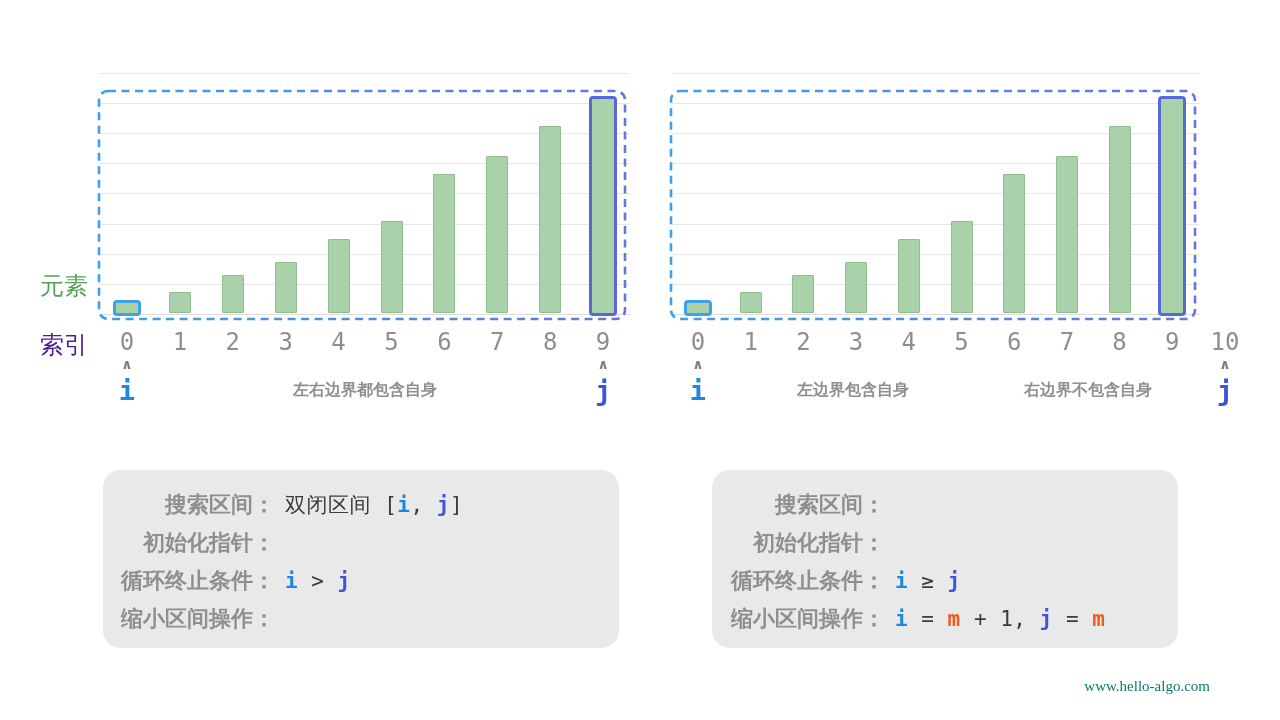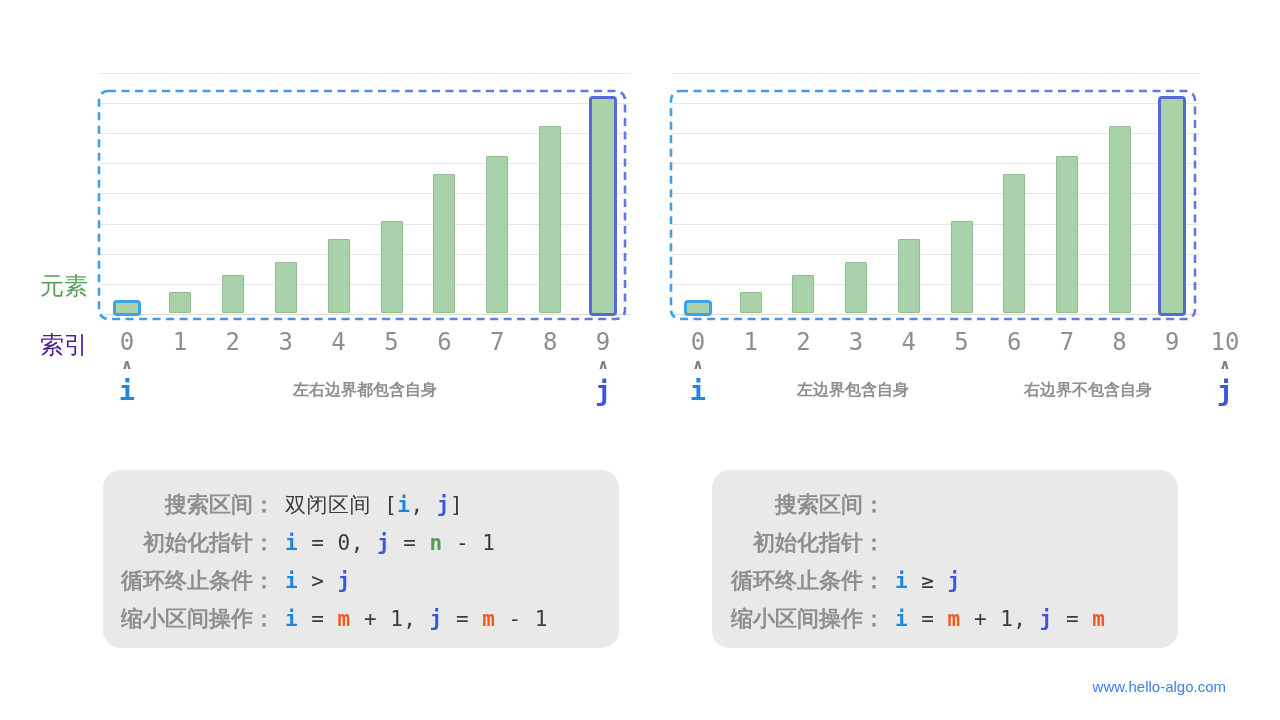--- a/index.html
+++ b/index.html
@@ -57,23 +57,23 @@
     font-family:"DejaVu Sans Mono","Liberation Mono",monospace;
     font-size:21px; font-weight:500; color:#3b3b3b; letter-spacing:0.5px;
     margin-left:10px;
   }
   .seg-dark { color:#3b3b3b; }
   .seg-i { color:#1f87e0; font-weight:700; }
   .seg-j { color:#3d55d8; font-weight:700; }
   .seg-n { color:#4f9b53; font-weight:700; }
   .seg-m { color:#f25a1e; font-weight:700; }
   .watermark {
-    position:absolute; right:54px; top:678px;
-    font-family:Liberation Sans, sans-serif;
-    font-size:15px; color:#3b82f6;
+    position:absolute; right:70px; top:678px;
+    font-family:Liberation Serif, serif;
+    font-size:15px; color:#0f766e;
   }
   svg.dash-rect { position:absolute; overflow:visible; }
 </style>
 </head>
 <body>
 
 <div id="canvas">
   <div class="axis-label green" style="left:16px; top:270px;">元素</div>
   <div class="axis-label gray" style="left:16px; top:329px;">索引</div>
 
@@ -168,29 +168,27 @@
       <div class="chart-caption" style="left: 1088px; top: 380px;">右边界不包含自身</div>
     </div>
   <div id="boxes">
       <div class="info-box" style="left: 103px; top: 470px; width: 516px; height: 178px;">
         <div class="info-row">
           <span class="row-label" style="width: 172px;">搜索区间：</span>
           <span class="row-code"><span class="seg-dark">双闭区间 [</span><span class="seg-i">i</span><span class="seg-dark">, </span><span class="seg-j">j</span><span class="seg-dark">]</span></span>
         </div>
         <div class="info-row">
           <span class="row-label" style="width: 172px;">初始化指针：</span>
-          <span class="row-code"><span class="seg-i">i</span><span class="seg-dark"> = 0, </span><span class="seg-j">j</span><span class="seg-dark"> = </span><span class="seg-n">n</span><span class="seg-dark"> - 1</span></span>
         </div>
         <div class="info-row">
           <span class="row-label" style="width: 172px;">循环终止条件：</span>
           <span class="row-code"><span class="seg-i">i</span><span class="seg-dark"> &gt; </span><span class="seg-j">j</span></span>
         </div>
         <div class="info-row">
           <span class="row-label" style="width: 172px;">缩小区间操作：</span>
-          <span class="row-code"><span class="seg-i">i</span><span class="seg-dark"> = </span><span class="seg-m">m</span><span class="seg-dark"> + 1, </span><span class="seg-j">j</span><span class="seg-dark"> = </span><span class="seg-m">m</span><span class="seg-dark"> - 1</span></span>
         </div>
       </div>
       <div class="info-box" style="left: 712px; top: 470px; width: 466px; height: 178px;">
         <div class="info-row">
           <span class="row-label" style="width: 173px;">搜索区间：</span>
         </div>
         <div class="info-row">
           <span class="row-label" style="width: 173px;">初始化指针：</span>
         </div>
         <div class="info-row">

